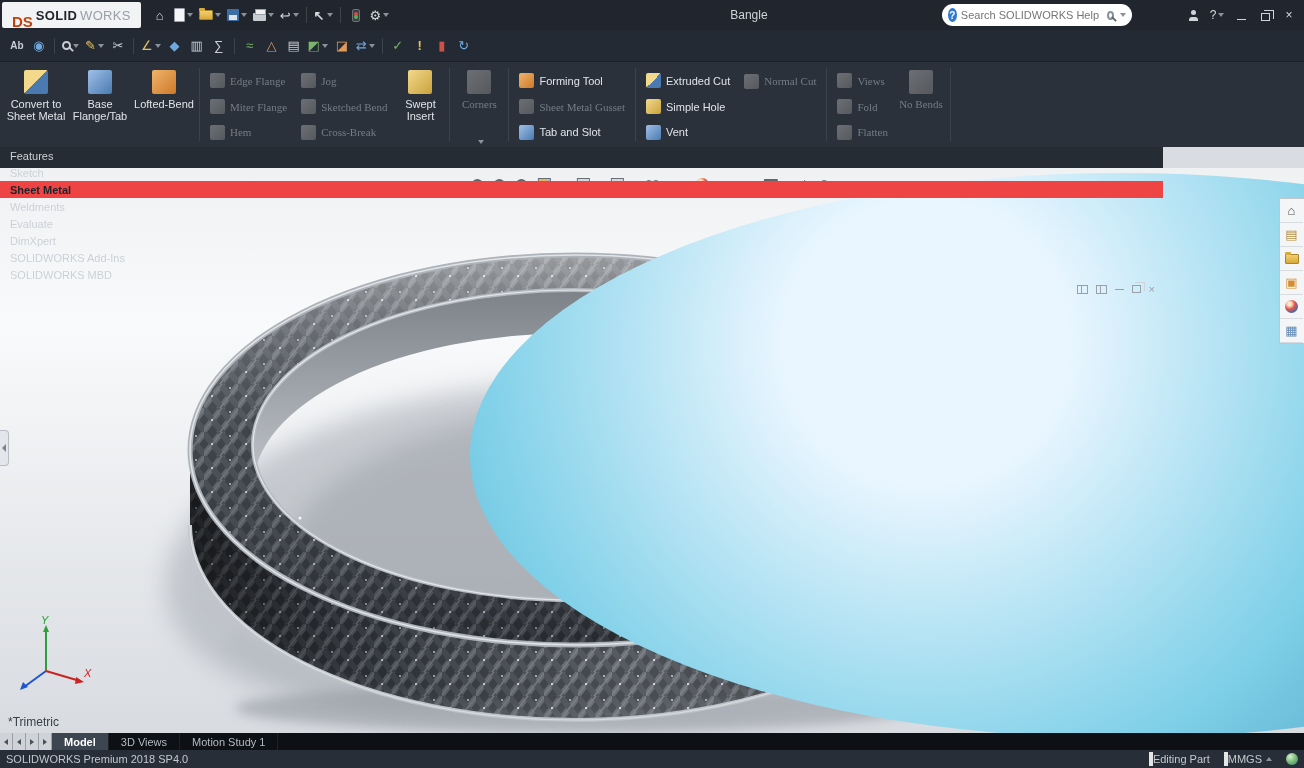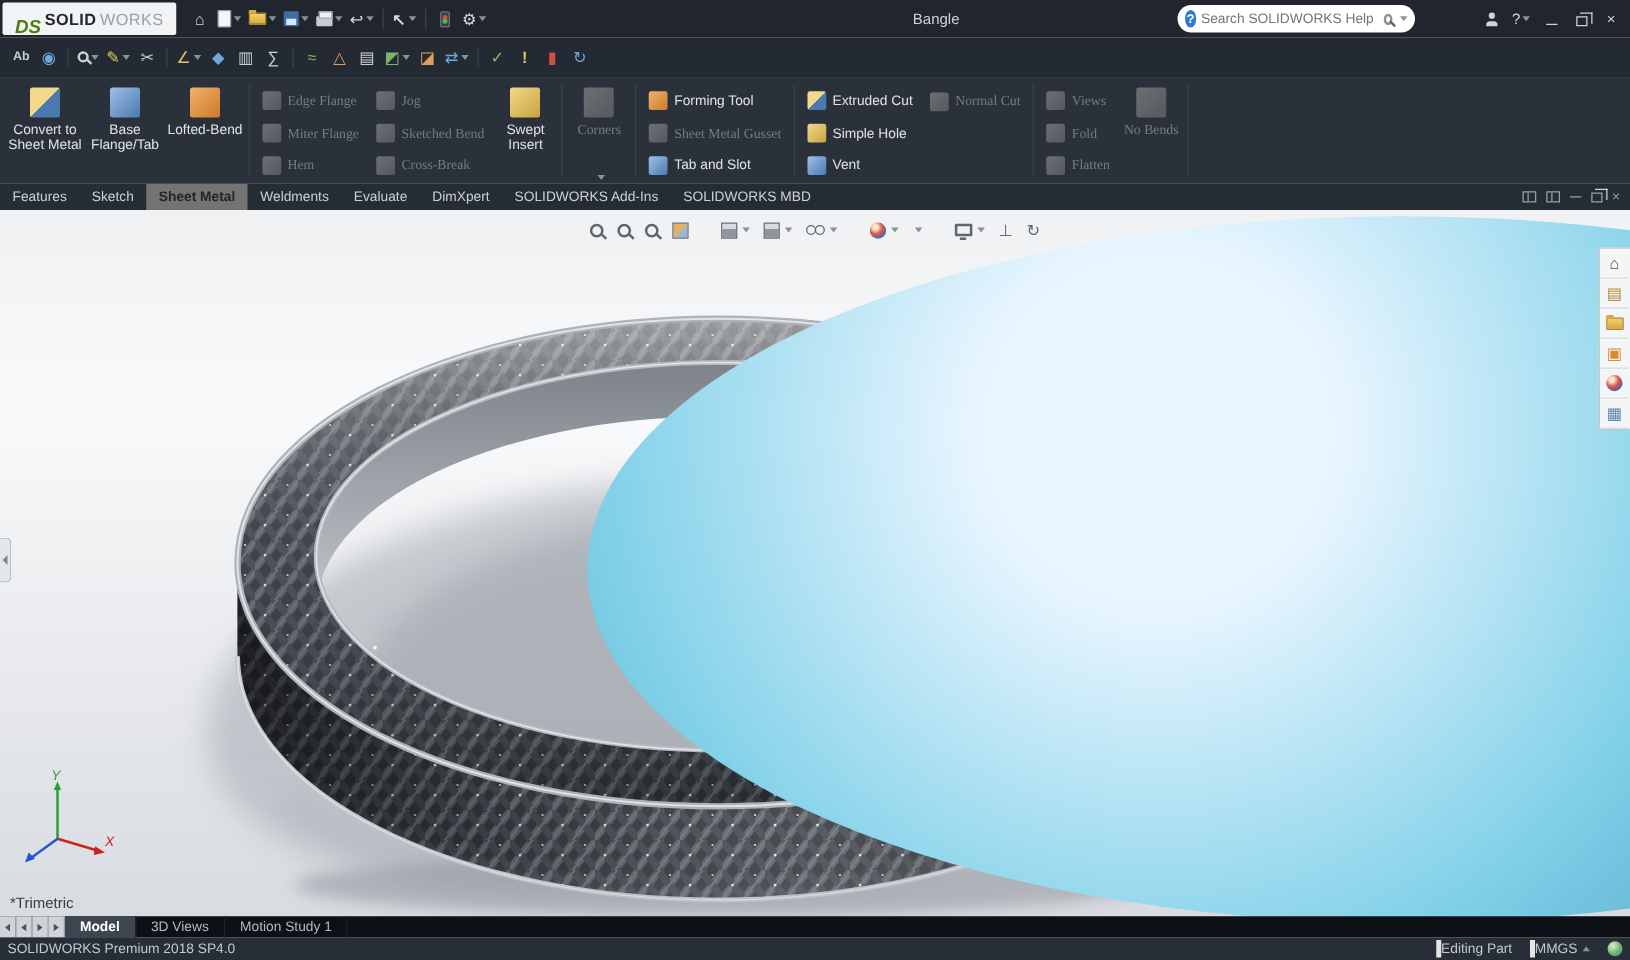--- a/index.html
+++ b/index.html
@@ -1,21 +1,21 @@
 <!DOCTYPE html>
 <html><head>
 <meta charset="utf-8">
 <style>
   * { box-sizing: border-box; margin: 0; padding: 0; }
   html,body { width:1304px; height:768px; overflow:hidden; font-family:"Liberation Sans",sans-serif; background:#d9dce0; }
 
   
   .titlebar { position:absolute; top:0; left:0; width:1304px; height:30px; background:#21262e; display:flex; align-items:center; z-index:30; }
   .logo { height:26px; margin:2px 8px 2px 2px; background:#f2f3f4; border-radius:2px; display:flex; align-items:center; padding:0 10px; gap:3px; }
-  .logo .ds { color:#4d7c0f; font-weight:bold; font-style:italic; font-size:15px;margin-top:12px; }
+  .logo .ds { color:#c2410c; font-weight:bold; font-size:15px;margin-top:12px; }
   .logo .solid { color:#22262c; font-weight:bold; font-size:13px; letter-spacing:.3px; }
   .logo .works { color:#9aa0a8; font-size:13px; letter-spacing:.3px; }
   .tbtn { height:24px; min-width:22px; display:flex; align-items:center; justify-content:center; color:#d4d8dd; font-size:13px; padding:0 3px; }
   .tbtn .g { line-height:1; }
   .caret { width:0; height:0; border-left:3px solid transparent; border-right:3px solid transparent; border-top:4px solid #8b9199; margin-left:2px; }
   .vsep { width:1px; height:16px; background:#3c434c; margin:0 4px; }
   .doc-title { position:absolute; left:56%; top:0; height:30px; display:flex; align-items:center; color:#cfd3d8; font-size:12px; }
   .search { position:absolute; right:172px; top:4px; width:190px; height:22px; background:#fff; border-radius:11px; display:flex; align-items:center; padding:0 6px; gap:4px; }
   .help-badge { width:14px; height:14px; border-radius:50%; background:#2f7bd0; color:#fff; font-size:10px; font-weight:bold; display:flex; align-items:center; justify-content:center; }
   .search input { border:none; outline:none; flex:1; font-size:11px; color:#444; font-family:"Liberation Sans",sans-serif; background:transparent; }
@@ -77,23 +77,23 @@
   .icn.lg { width:24px; height:24px; } .icn.sm { width:15px; height:15px; }
   .c-steel { background:linear-gradient(135deg,#9fc0e8,#4a7ab0); }
   .c-yellow { background:linear-gradient(135deg,#f2d98c,#caa23c); }
   .c-orange { background:linear-gradient(135deg,#f0b36a,#cd7a2a); }
   .c-green  { background:linear-gradient(135deg,#9fd88f,#58a048); }
   .c-gray   { background:linear-gradient(135deg,#b8bdc4,#858b93); }
   .c-cut    { background:linear-gradient(135deg,#f2d98c 0 50%,#4a7ab0 50%); }
   .flyout { position:absolute; bottom:1px; left:50%; transform:translateX(-50%); }
 
   
-  .tabbar { position:absolute; top:147px; left:0; width:1304px; height:21px; background:#262c34; display:flex; align-items:stretch; z-index:27; }
+  .tabbar { position:absolute; top:147px; left:0; width:1163px; height:21px; background:#262c34; display:flex; align-items:stretch; z-index:27;flex-direction:column; }
   .tab { padding:3px 10px 2px; font-size:11px; color:#ccd1d7; display:flex; align-items:center; }
-  .tab.active { background:#737373; color:#1f242b; font-weight:bold;text-align:right; }
+  .tab.active { background:#ef4444; color:#1f242b; font-weight:bold;text-align:right; }
   .tabctl { margin-left:auto; display:flex; align-items:center; gap:8px; padding-right:8px; color:#9aa0a8; font-size:11px; }
 
   
   .viewport { position:absolute; top:168px; left:0; width:1304px; height:565px; background:linear-gradient(180deg,#eff1f3 0%,#f9fafb 28%,#e9ebee 62%,#d8dbe0 100%); overflow:hidden; }
   .scene { position:absolute; inset:0; width:1304px; height:565px; }
   .headsup { position:absolute; top:5px; left:50%; transform:translateX(-50%); display:flex; align-items:center; gap:7px; z-index:5; }
   .hbtn { display:flex; align-items:center; gap:2px; height:22px; padding:0 2px; }
   .hgap { width:8px; }
   .taskstrip { position:absolute; right:0; top:30px; width:25px; background:#f4f5f6; border:1px solid #c2c6cc; border-right:none; z-index:6; }
   .tsbtn { width:23px; height:24px; display:flex; align-items:center; justify-content:center; border-bottom:1px solid #d8dbdf; font-size:13px; color:#4a5058; }

